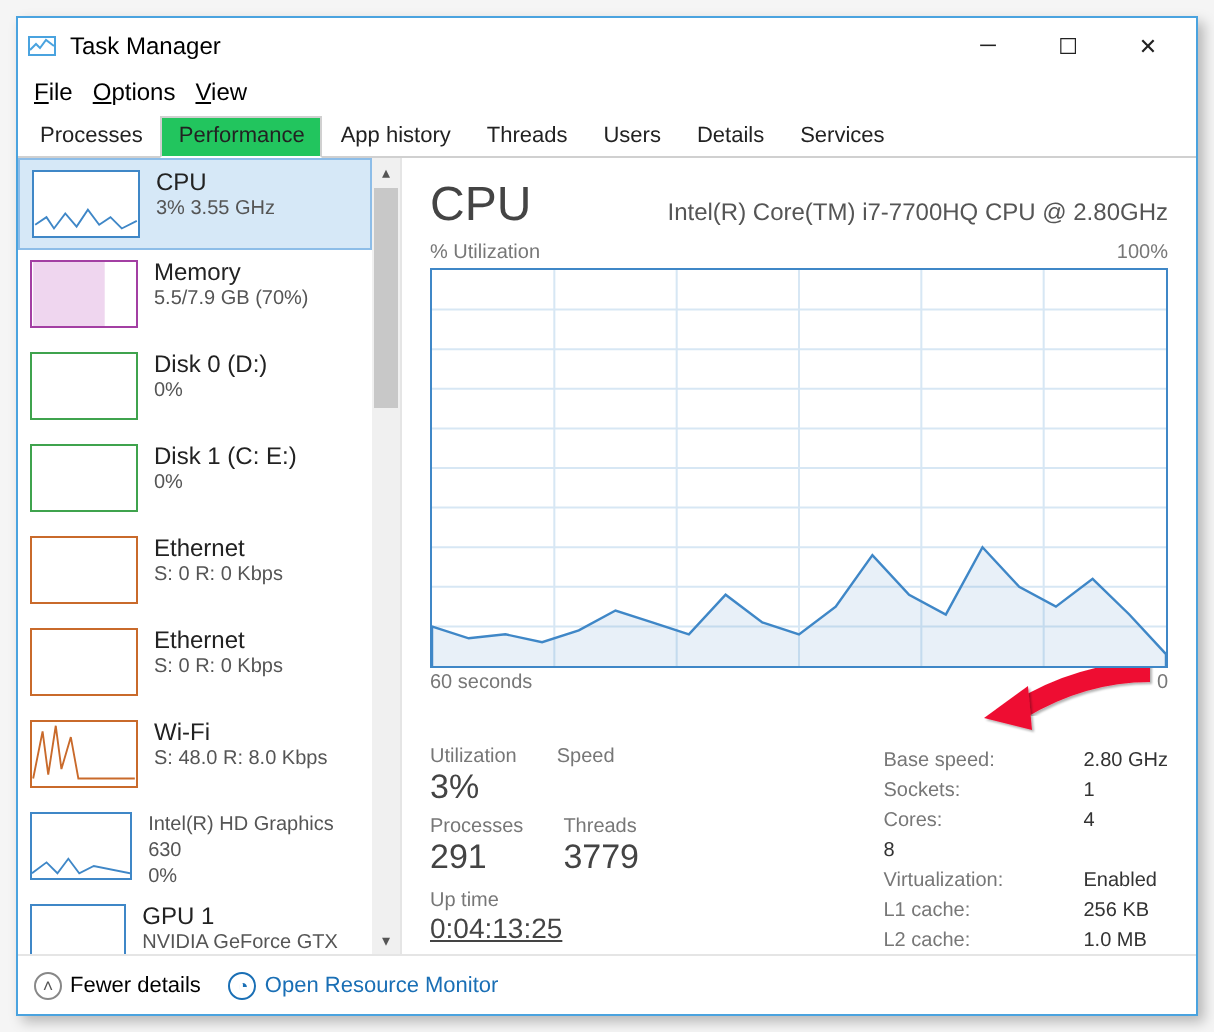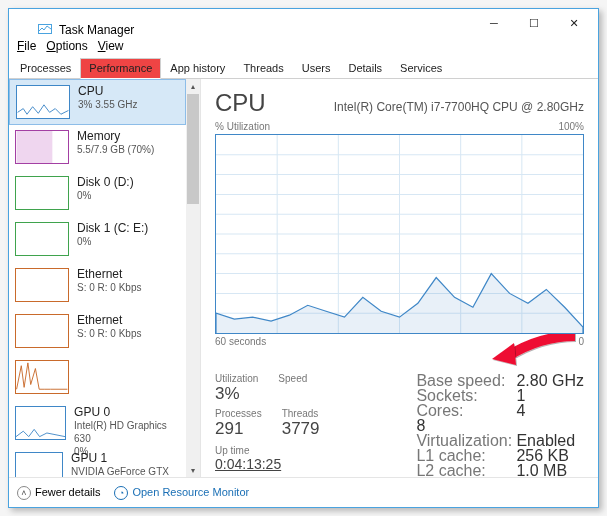--- a/index.html
+++ b/index.html
@@ -1,27 +1,27 @@
 <!DOCTYPE html>
 <html><head>
 <meta charset="utf-8">
 <style>
   * { box-sizing: border-box; margin: 0; padding: 0; font-family: "Segoe UI", sans-serif; }
   body { background: #f5f5f5; padding: 8px; }
   .window { width: 591px; height: 500px; background: #fff; border: 1px solid #4aa3df; box-shadow: 3px 3px 6px rgba(0,0,0,.25); display: flex; flex-direction: column; position: relative; }
-  .titlebar { height: 28px; display: flex; align-items: flex-end; padding: 0 4px; font-size: 12px; color: #000; margin-left: 24px; }
+  .titlebar { height: 28px; display: flex; align-items: center; padding: 0 4px; font-size: 12px; color: #000; }
   .titlebar .icon { width: 16px; height: 16px; margin-right: 6px; display:flex; align-items:center; justify-content:center; }
   .win-controls { margin-left: auto; display: flex; }
   .win-controls .btn { width: 40px; height: 28px; display:flex; align-items:center; justify-content:center; font-size:11px; color:#222; }
   .menubar { height: 20px; display:flex; gap: 2px; padding: 0 4px; font-size: 12px; }
   .menubar .mitem { padding: 2px 4px; }
   .menubar .mitem u { text-decoration: underline; }
   .tabs { height: 22px; display:flex; border-bottom: 1px solid #d0d0d0; font-size: 11px; padding-left: 2px; }
   .tabs .tab { padding: 3px 8px 2px; border:1px solid transparent; border-bottom:none; color:#222; position:relative; top:1px; }
-  .tabs .tab.active { background:#ef4444; border:1px solid #d0d0d0; border-bottom:1px solid #fff; }
+  .tabs .tab.active { background:#22c55e; border:1px solid #d0d0d0; border-bottom:1px solid #fff; }
   .content { flex:1; display:flex; overflow:hidden; }
   .sidebar { width: 192px; border-right: 1px solid #e5e5e5; overflow-y: hidden; position: relative; }
   .sidebar-scroll { position:absolute; right:0; top:0; bottom:0; width:14px; background:#f0f0f0; display:flex; flex-direction:column; align-items:center; }
   .sidebar-scroll .arrow { height:14px; font-size:8px; color:#555; display:flex; align-items:center; justify-content:center; width:100%; }
   .sidebar-scroll .track { flex:1; width:100%; }
   .sidebar-scroll .thumb { width:12px; height:110px; background:#c8c8c8; margin:1px auto 0; }
   .side-items { padding-right:14px; }
   .side-item { display:flex; align-items:flex-start; padding:5px 6px; border-bottom:0; height:46px; }
   .side-item.active { background:#d6e8f7; border:1px solid #8dbde8; }
   .thumb-box { width:54px; height:34px; border:1px solid; margin-right:8px; position:relative; overflow:hidden; background:#fff; }
@@ -34,21 +34,21 @@
   .main-header h1 { font-size:24px; font-weight:400; color:#444; }
   .main-header .model { font-size:12px; color:#555; }
   .chart-labels { display:flex; justify-content:space-between; font-size:10px; color:#777; margin-top:4px; }
   .chart { height:200px; border:1px solid #3f87c7; margin-top:2px; position:relative; background:#fff; }
   .chart svg { width:100%; height:100%; }
   .chart-bottom-labels { display:flex; justify-content:space-between; font-size:10px; color:#777; margin-top:2px; }
   .stats { display:flex; margin-top:26px; font-size:10px; color:#555; gap:30px; }
   .stats .col .lbl { font-size:10px; color:#777; }
   .stats .col .val { font-size:17px; color:#444; margin-bottom:4px; }
   .stats .right { margin-left:auto; }
-  .kv { display:flex; font-size:16px; line-height:15px; }
+  .kv { display:flex; font-size:10px; line-height:15px; }
   .kv .k { width:100px; color:#777; }
   .kv .v { color:#333; }
   .footer { height:30px; border-top:1px solid #e5e5e5; display:flex; align-items:center; padding:0 8px; font-size:11px; gap:14px; }
   .footer .link { color:#1a6fb5; }
   .footer .circ { width:14px; height:14px; border:1px solid #888; border-radius:50%; display:inline-flex; align-items:center; justify-content:center; margin-right:4px; font-size:9px; color:#555; }
   .arrow-annotation { position:absolute; right:18px; bottom:106px; pointer-events:none; }
   .uptime-lbl { font-size:10px; color:#777; margin-top:2px; }
   .uptime-val { font-size:14px; color:#444;text-decoration:underline; }
 </style>
 </head>
@@ -141,29 +141,32 @@
               <div class="t1">Ethernet</div>
               <div class="t2">S: 0  R: 0 Kbps</div>
             </div>
         </div>
         <div class="side-item">
           <div class="thumb-box" style="border-color:#c96a2b">
             <svg viewBox="0 0 54 34">
                 <polyline points="0,30 5,5 8,28 12,2 15,25 20,8 24,30 30,30 36,30 54,30" fill="none" stroke="#c96a2b" stroke-width="1"></polyline>
               </svg>
           </div>
+          <div class="side-text">
+              <div class="t1">Wi-Fi</div>
+              <div class="t2">S: 48.0  R: 8.0 Kbps</div>
+            </div>
         </div>
         <div class="side-item">
           <div class="thumb-box" style="border-color:#3f87c7">
             <svg viewBox="0 0 54 34">
                 <polyline points="0,32 8,26 14,32 20,24 26,32 34,28 54,32" fill="none" stroke="#3f87c7" stroke-width="1"></polyline>
               </svg>
           </div>
           <div class="side-text">
-              <div class="t1">GPU 0</div>
               <div class="t2">Intel(R) HD Graphics 630</div>
               <div class="t2">0%</div>
             </div>
         </div>
         <div class="side-item">
           <div class="thumb-box" style="border-color:#3f87c7"></div>
           <div class="side-text">
               <div class="t1">GPU 1</div>
               <div class="t2">NVIDIA GeForce GTX 1050</div>
             </div>

